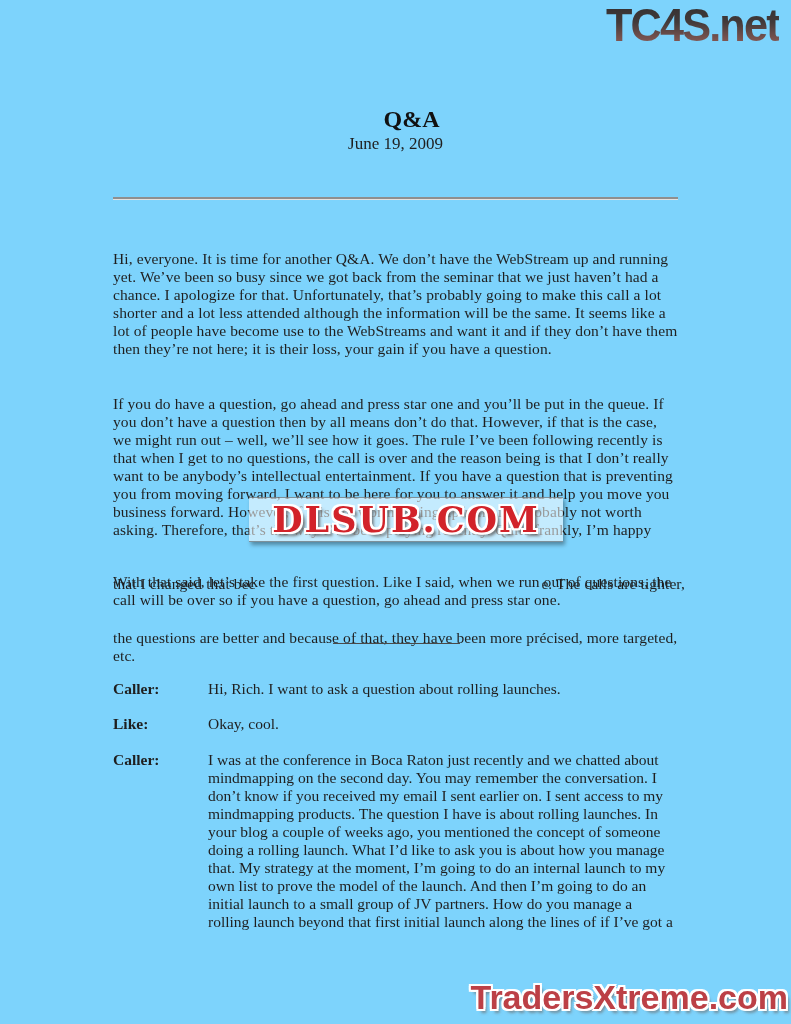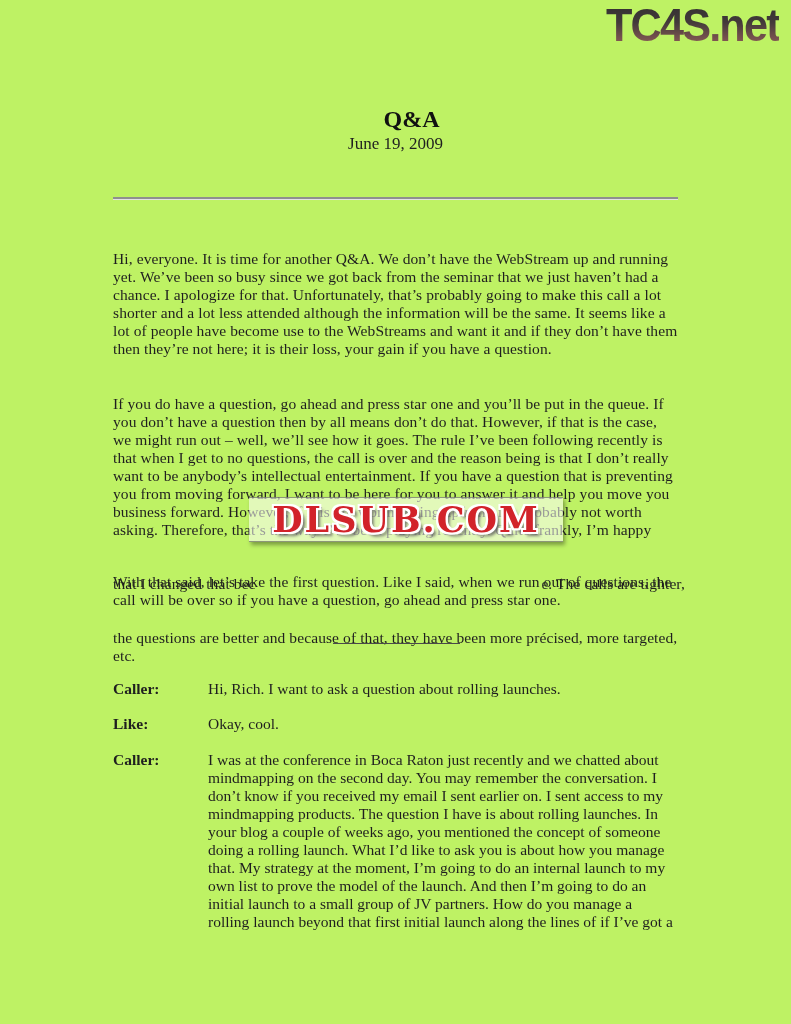--- a/index.html
+++ b/index.html
@@ -1,17 +1,17 @@
 <!DOCTYPE html>
 <html><head>
 <meta charset="utf-8">
 <style>
   html,body { margin:0; padding:0; background:#ffffff; }
   .page {
-    position:relative; width:791px; height:1024px; background:#bef264;
+    position:relative; width:791px; height:1024px; background:#7dd3fc;
     font-family:"Liberation Serif", serif; color:#1f1f1f; overflow:hidden;
   }
   .logo-top {
     position:absolute; top:1px; right:12px;
     font-family:"Liberation Sans", sans-serif; font-weight:bold;
     font-size:47px; letter-spacing:-2px; line-height:1.0;
     background:linear-gradient(180deg,#353131 10%,#423a3a 45%,#8a5b56 92%);
     -webkit-background-clip:text; background-clip:text; color:transparent;
     transform:scaleX(0.92); transform-origin:100% 0;
   }
@@ -129,14 +129,15 @@
 your blog a couple of weeks ago, you mentioned the concept of someone
 doing a rolling launch. What I’d like to ask you is about how you manage
 that. My strategy at the moment, I’m going to do an internal launch to my
 own list to prove the model of the launch. And then I’m going to do an
 initial launch to a small group of JV partners. How do you manage a
 rolling launch beyond that first initial launch along the lines of if I’ve got a</span>
   </div>
 
   <div class="dlsub-watermark">DLSUB.COM</div>
 
+  <div class="traders-watermark">TradersXtreme.com</div>
 
 </div>
 
 </body></html>

